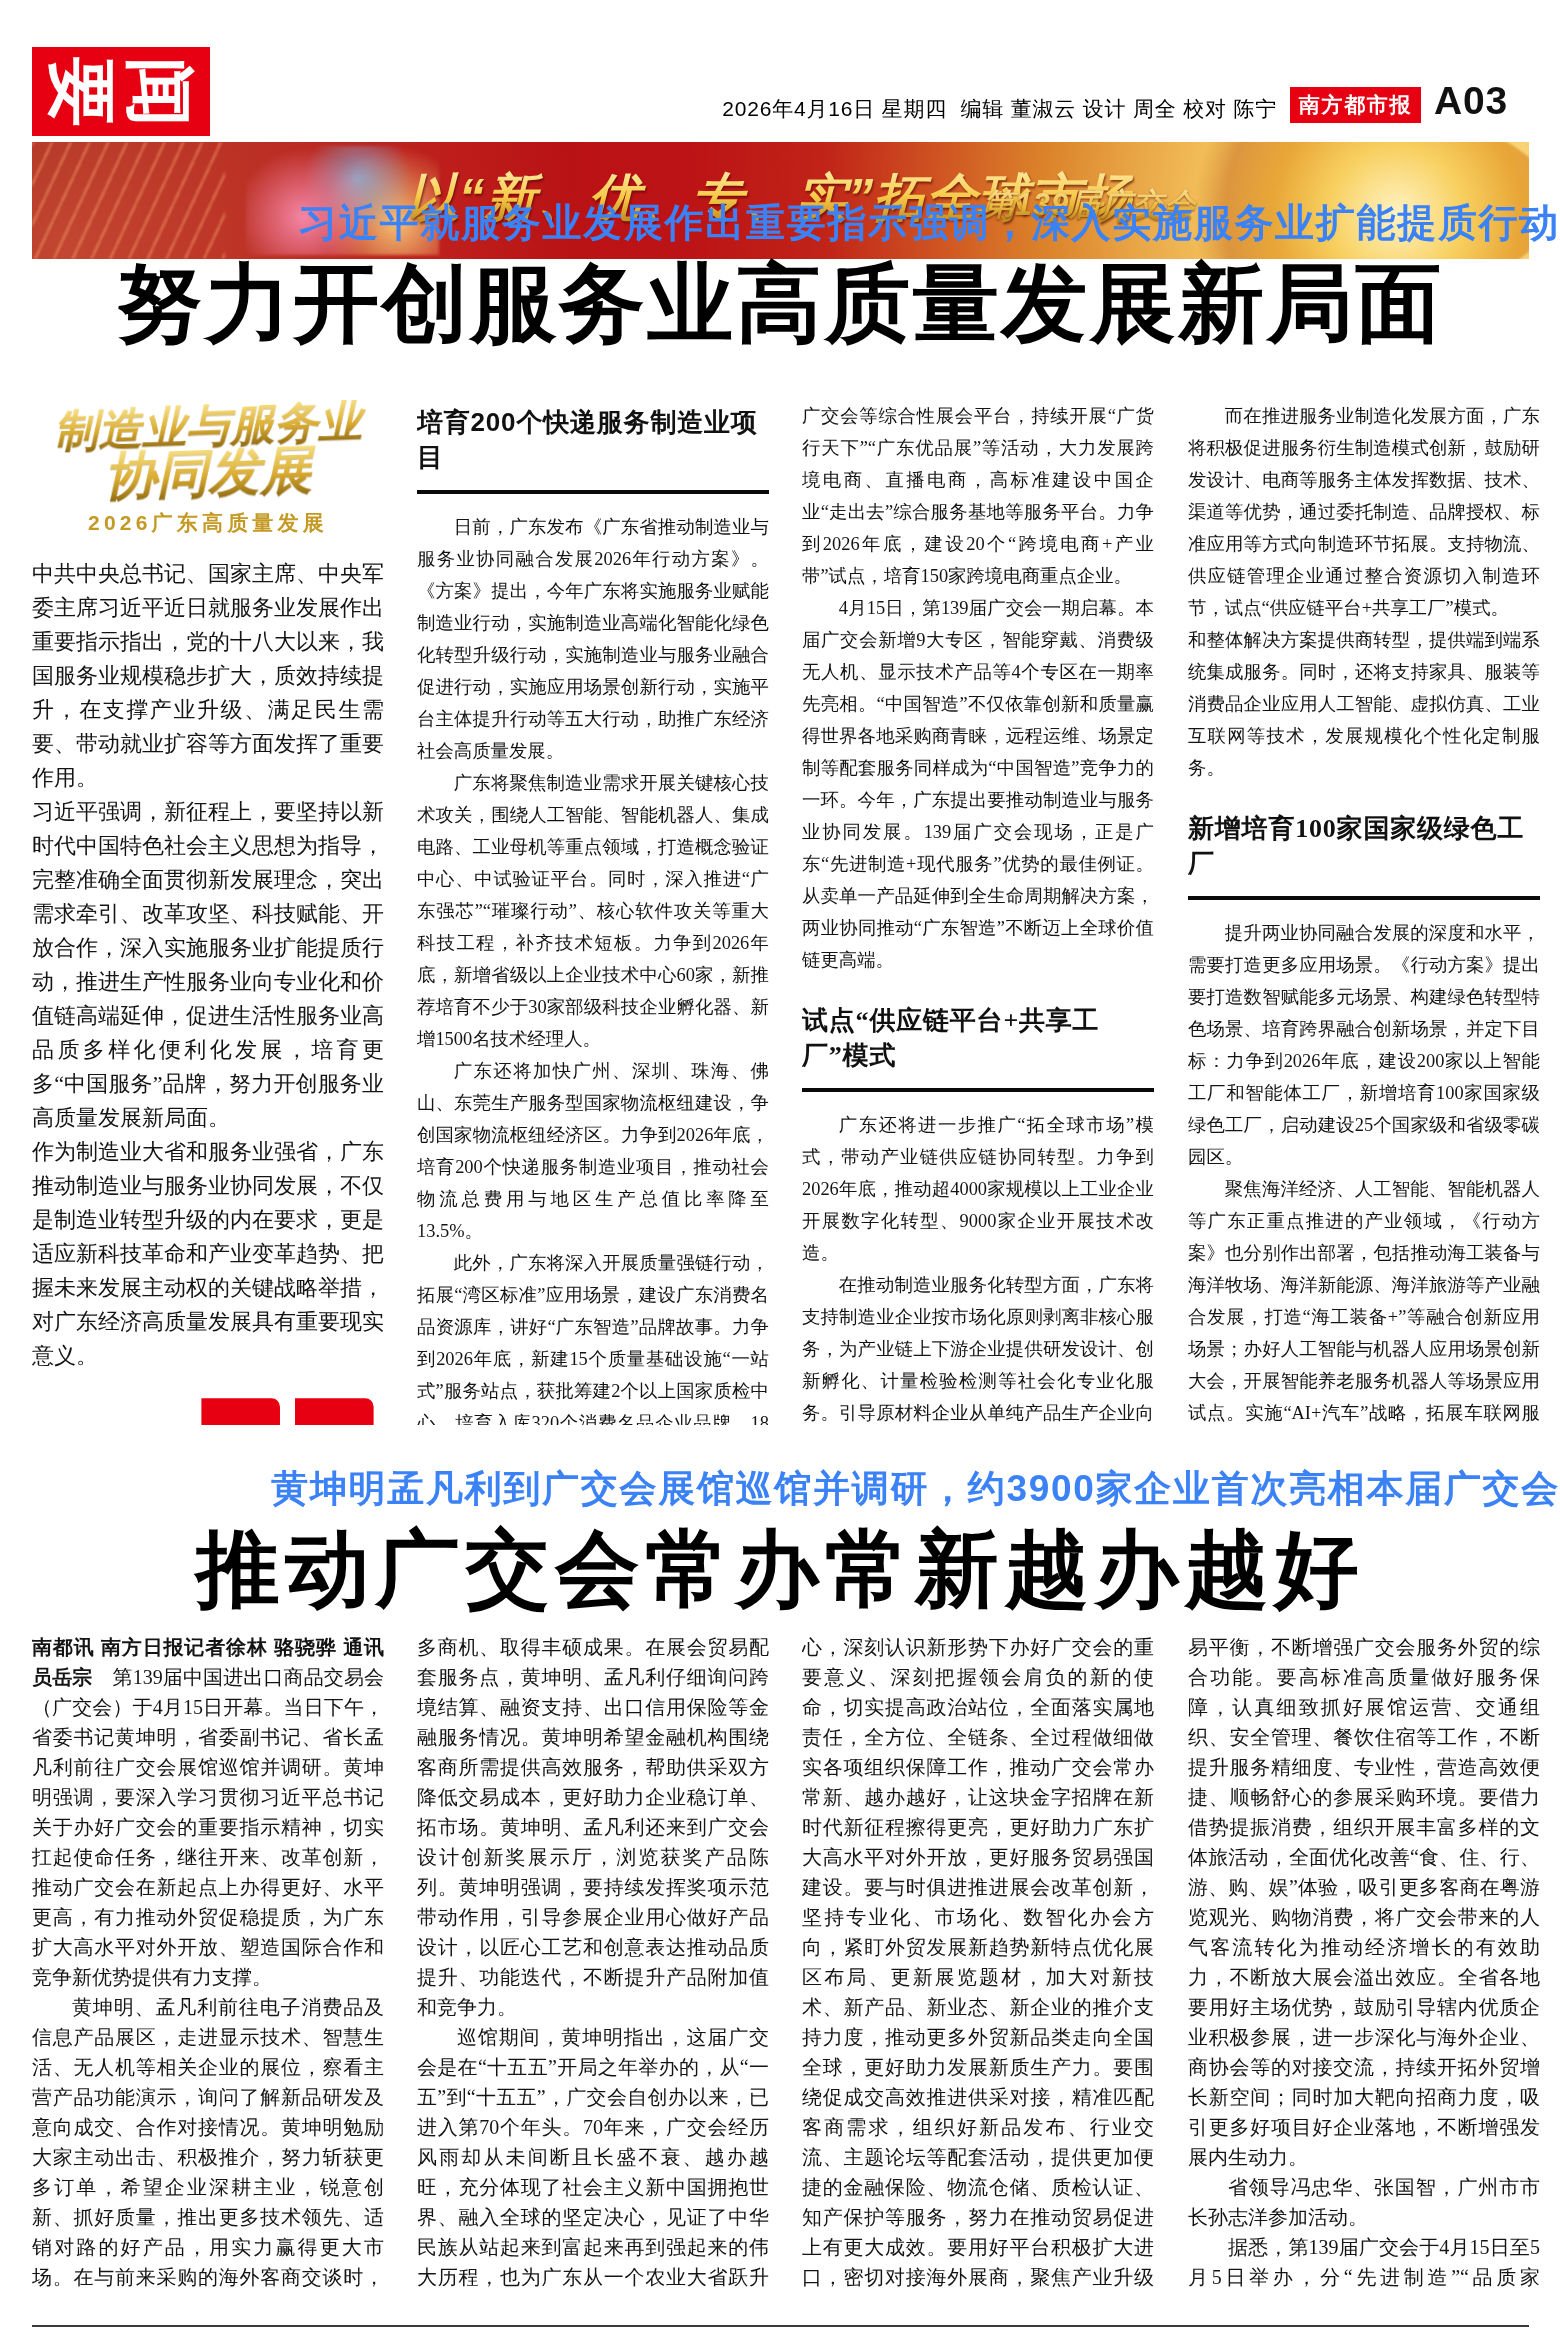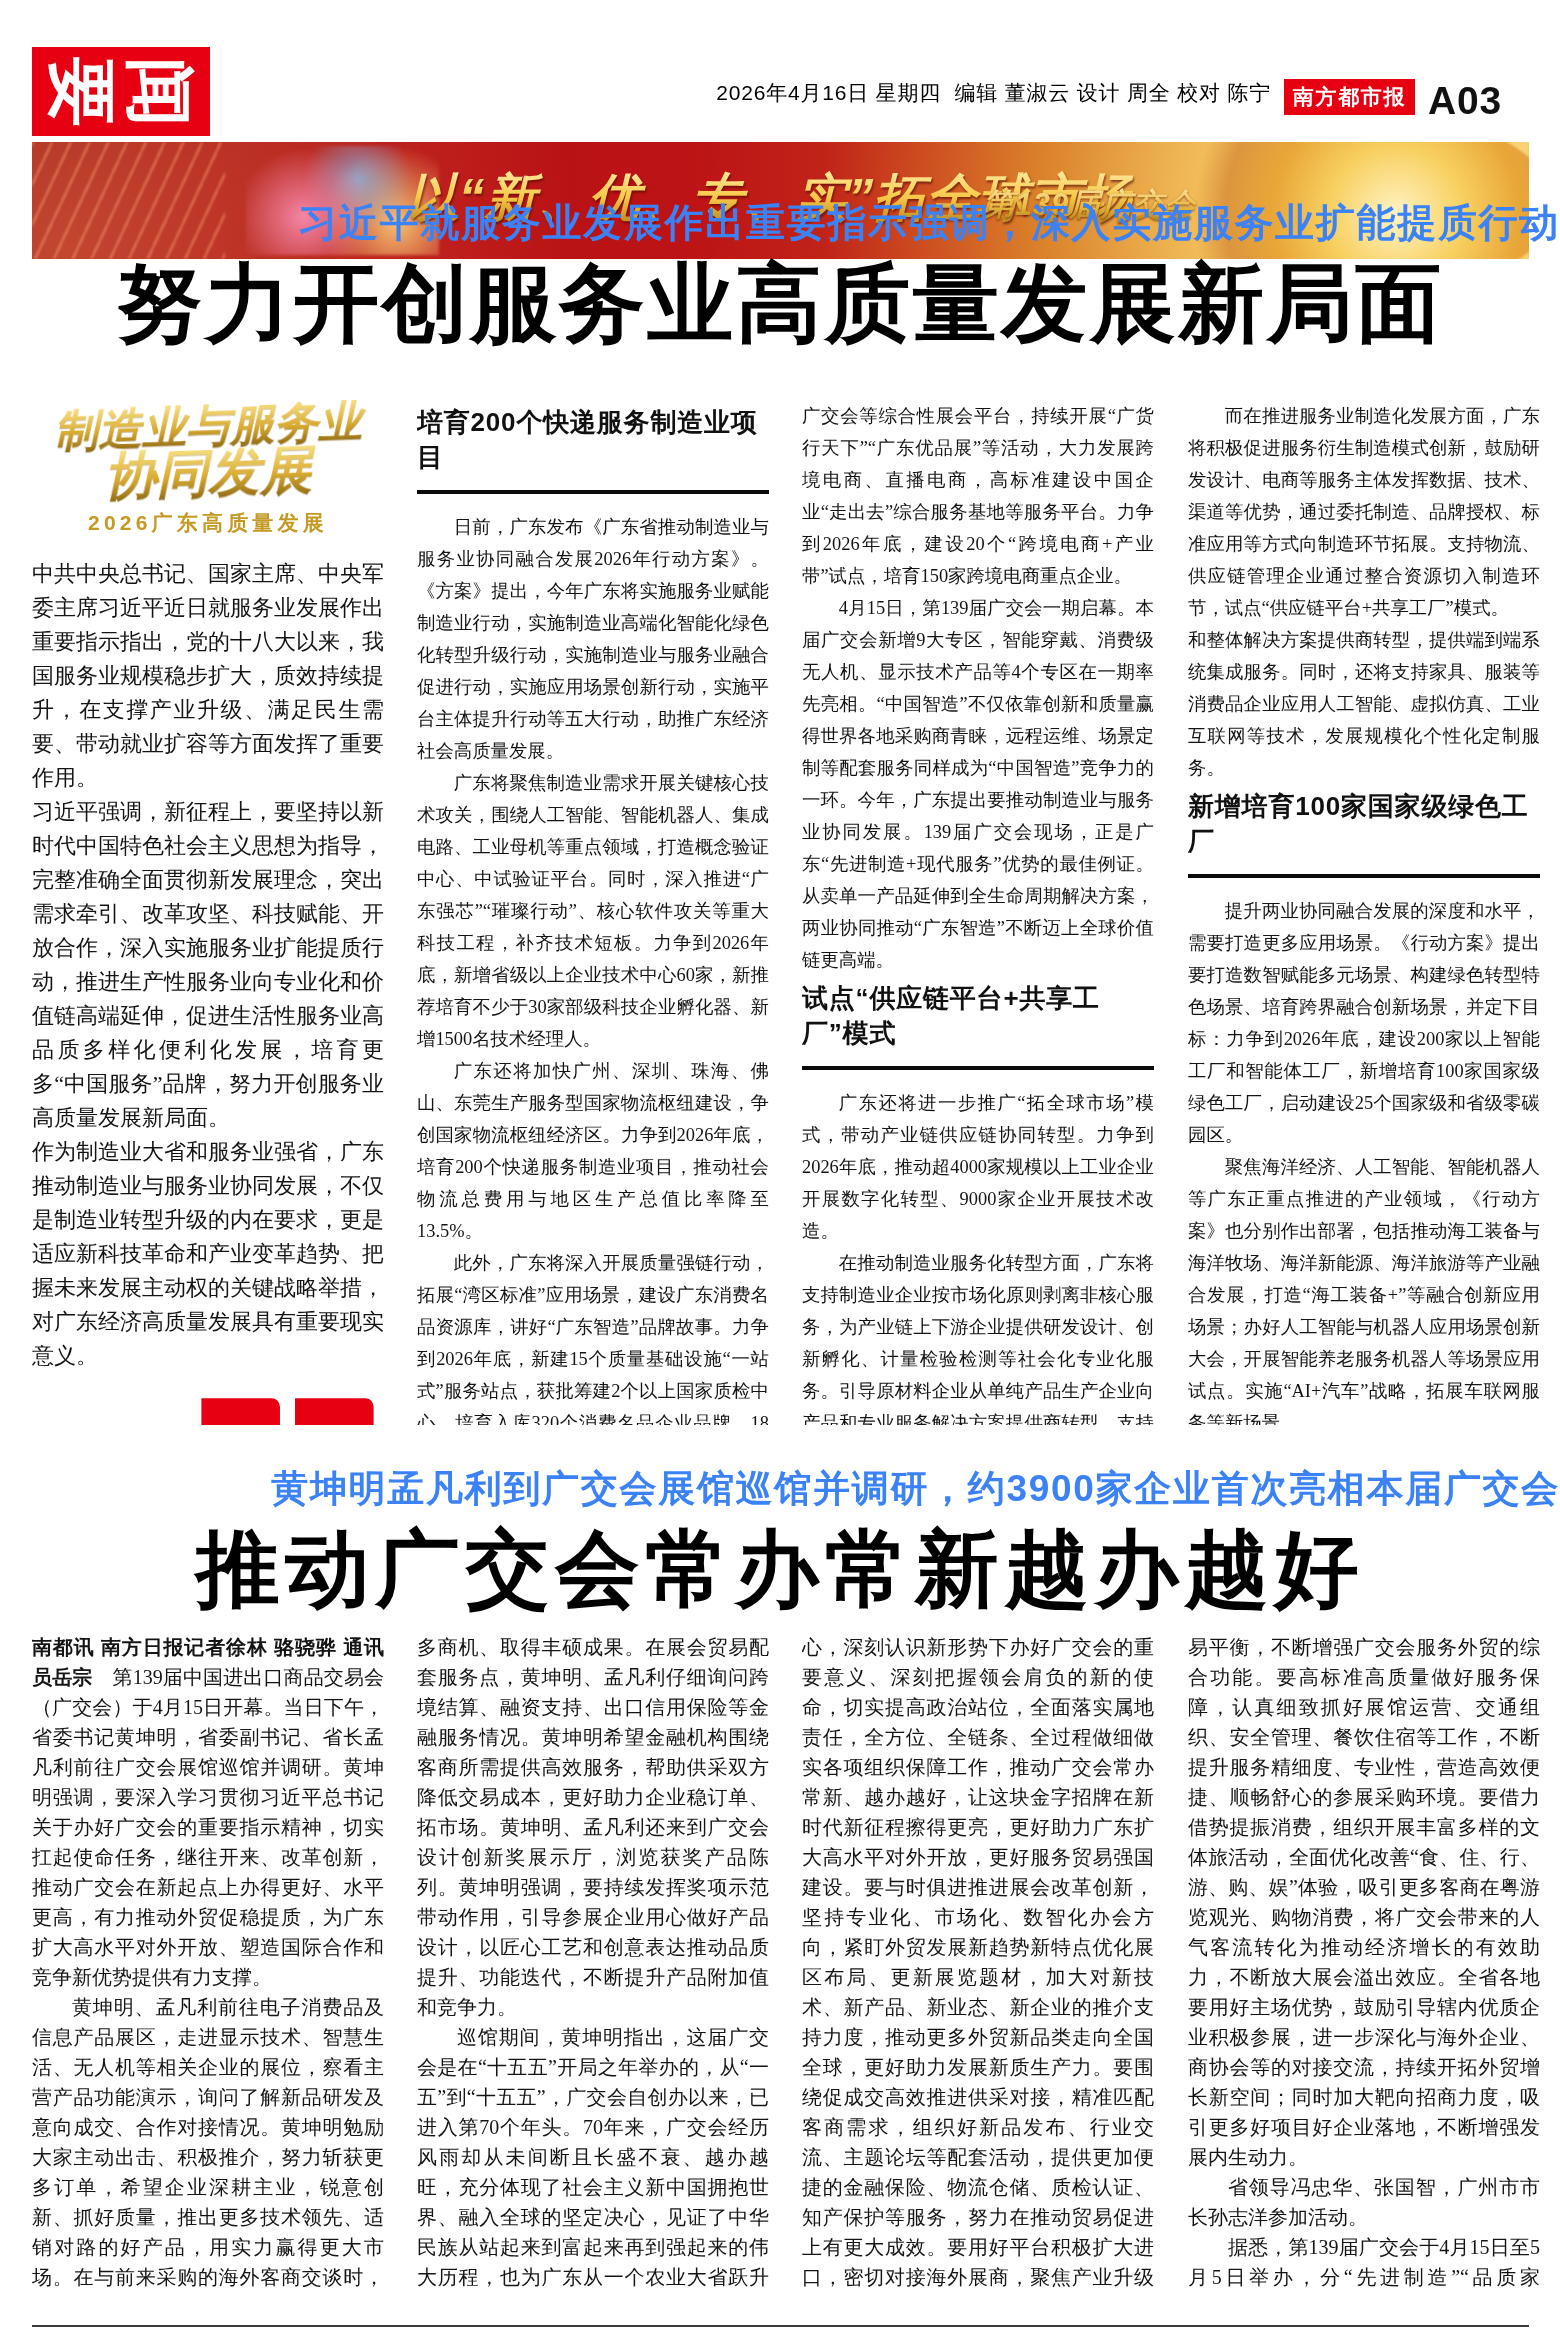--- a/index.html
+++ b/index.html
@@ -10,21 +10,21 @@
   *{margin:0;padding:0;box-sizing:border-box;}
   html,body{background:#888;}
   .page{position:relative;width:1560px;height:2342px;background:#fff;margin:0 auto;
         font-family:var(--serif);color:var(--ink);overflow:hidden;}
 
   
   .yaowen-box{position:absolute;left:32px;top:47px;width:178px;height:89px;background:var(--red);
       display:flex;align-items:center;justify-content:center;gap:8.4px;}
   .yaowen-char{color:#fff;font-family:var(--sans);font-weight:900;font-size:70px;line-height:1;
       transform:rotate(90deg);}
-  .header-meta{position:absolute;top:79px;right:58px;display:flex;align-items:flex-start;gap:13.4px;}
+  .header-meta{position:absolute;top:79px;right:52px;display:flex;align-items:flex-end;gap:13.4px;}
   .dateline,.staffline{font-family:var(--sans);font-size:21px;letter-spacing:0.8px;color:#000;}
   .masthead-badge{background:var(--red);color:#ffffff;font-family:var(--sans);font-weight:700;
       font-size:21px;padding:4.2px 8.4px;letter-spacing:1.7px;}
   .pageno{font-family:var(--sans);font-weight:900;font-size:39px;letter-spacing:0.8px;}
 
   
   .banner{position:absolute;left:32px;top:142px;width:1497px;height:117px;overflow:hidden;
       background:
         radial-gradient(circle at 91% 55%, rgba(255,236,170,.95) 0%, rgba(246,201,94,.9) 14%, rgba(224,154,47,.8) 26%, rgba(190,80,25,.25) 42%, rgba(190,80,25,0) 52%),
         radial-gradient(circle at 99% 10%, rgba(255,230,150,.8), transparent 30%),
@@ -69,21 +69,21 @@
   .c1{left:32px;} .c2{left:417px;} .c3{left:802px;} .c4{left:1188px;}
 
   .para{font-size:18.4px;line-height:32px;text-align:justify;text-justify:inter-ideograph;
       text-indent:2em;color:#141414;}
   .para.cont{text-indent:0;}
   .a2col .para{font-size:20px;line-height:30px;}
   .intro-p{font-size:22px;line-height:34px;text-align:justify;text-justify:inter-ideograph;
       text-indent:0;color:#141414;}
   .subhead{font-family:var(--sans);font-weight:900;font-size:26px;letter-spacing:0.8px;
       padding:5px 0 15px;border-bottom:4.2px solid #0a0a0a;margin-bottom:17px;}
-  .subhead.mid{}
+  .subhead.mid{margin-top:22px;font-family:Liberation Serif, serif;}
   .lead-in{font-family:var(--sans);font-weight:900;}
 
   
   .logo-wrap{height:157px;text-align:center;padding-top:3.4px;}
   .logo-l1,.logo-l2{font-family:var(--sans);font-weight:900;font-style:italic;line-height:1.05;
       background:linear-gradient(180deg,#f9e489 0%,#d9ab31 55%,#8a6510 100%);
       -webkit-background-clip:text;background-clip:text;color:transparent;
       filter:drop-shadow(0.8px 1.7px 0 rgba(120,80,10,.35));}
   .logo-l1{font-size:44px;transform:rotate(-2deg);}
   .logo-l2{font-size:52px;transform:rotate(-2deg);margin-top:-3.4px;}

